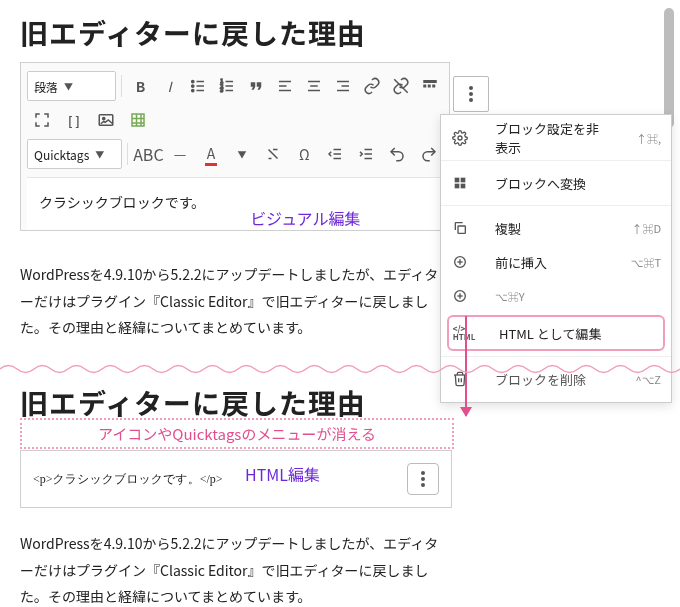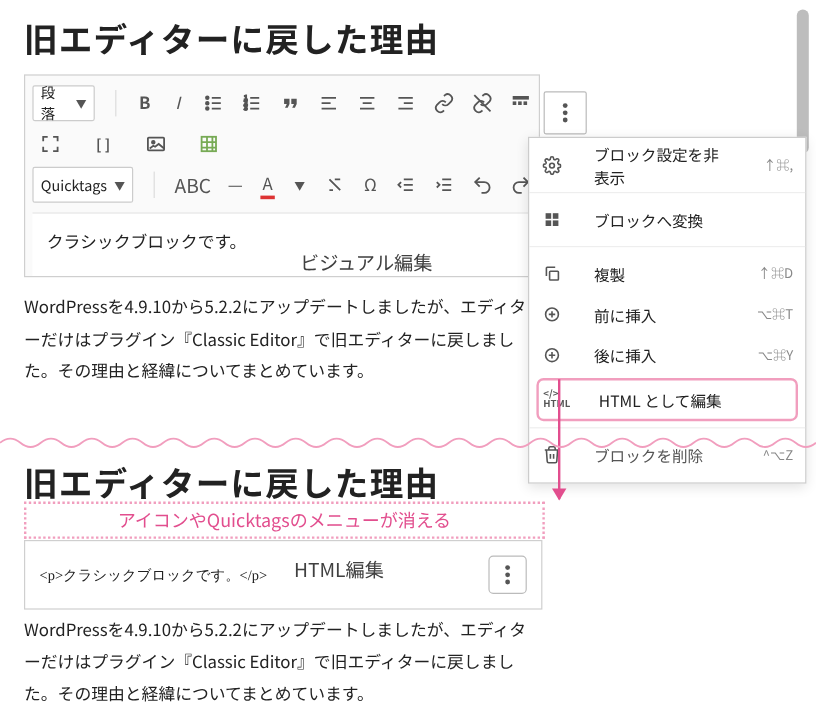--- a/index.html
+++ b/index.html
@@ -4,30 +4,30 @@
 <style>
   html,body{margin:0;padding:0;font-family:-apple-system,"Hiragino Sans","Hiragino Kaku Gothic ProN","Noto Sans JP",sans-serif;font-size:14px;color:#222;background:#fff}
   .canvas{position:relative;width:680px;height:607px;background:#fff;overflow:hidden}
   
   .scroll-track{position:absolute;right:6px;top:0;width:10px;height:100%;}
   .scroll-thumb{position:absolute;left:0;width:10px;background:#bdbdbd;border-radius:5px}
   
   .section{position:absolute;left:20px;width:430px}
   .h1{font-size:28px;font-weight:700;letter-spacing:1px;margin:0 0 10px}
   .editor-box{border:1px solid #cfcfcf;background:#fafafa;padding:6px 6px 0;position:relative}
-  .toolbar-row{display:flex;align-items:center;gap:14px;padding:2px 0}
+  .toolbar-row{display:flex;align-items:center;gap:2px;padding:2px 0}
   .dd{height:28px;border:1px solid #ccc;background:#fff;font-size:12px;display:inline-flex;align-items:center;padding:0 6px;gap:6px;border-radius:2px}
   .dd .car{font-size:9px;color:#555}
   .tb-btn{width:30px;height:30px;display:inline-flex;align-items:center;justify-content:center;color:#555;border-radius:2px}
   .tb-btn svg{width:18px;height:18px;display:block}
   .sep{width:1px;height:22px;background:#ddd;margin:0 3px}
   .content-area{background:#fff;border-top:1px solid #e5e5e5;margin-top:6px;padding:14px 12px 18px;position:relative}
   .para{font-size:14px}
-  .annot{color:#404040;font-size:16px;position:absolute;white-space:nowrap}
-  .body-text{font-size:14px;line-height:1.9;margin-top:12px}
+  .annot{color:#6d28d9;font-size:16px;position:absolute;white-space:nowrap}
+  .body-text{font-size:14px;line-height:1.9;margin-top:30px}
   
   .kebab{position:absolute;top:76px;left:453px;width:34px;height:34px;border:1px solid #bbb;background:#fff;display:flex;align-items:center;justify-content:center;border-radius:2px}
   .dots{width:4px;height:16px;display:flex;flex-direction:column;justify-content:space-between}
   .dots span{width:4px;height:4px;border-radius:50%;background:#555}
   
   .menu{position:absolute;top:114px;left:440px;width:230px;background:#fff;border:1px solid #ccc;box-shadow:0 3px 10px rgba(0,0,0,.12);padding:6px 0}
   .menu-item{display:flex;align-items:center;gap:26px;height:34px;padding:0 10px;color:#222;font-size:13px}
   .menu-item .mi-ico{width:18px;height:18px;display:flex;align-items:center;justify-content:center;color:#555;flex-shrink:0}
   .menu-item .mi-ico svg{width:16px;height:16px;display:block}
   .menu-item .mi-lab{flex:1}
@@ -282,21 +282,20 @@
     <span class="mi-sc">⌥⌘T</span>
   </div>
   <div class="menu-item">
     <span class="mi-ico">
           <svg viewBox="0 0 24 24" fill="none" stroke="currentColor" stroke-width="2">
             <circle cx="12" cy="12" r="8"></circle>
             <line x1="12" y1="8" x2="12" y2="16"></line>
             <line x1="8" y1="12" x2="16" y2="12"></line>
           </svg>
         </span>
-    <span class="mi-lab">後に挿入</span>
     <span class="mi-sc">⌥⌘Y</span>
   </div>
   <div class="menu-item hl">
     <span class="mi-ico">
           <b style="font-size:8px;line-height:1">&lt;/&gt;<br>HTML</b>
         </span>
     <span class="mi-lab">HTML として編集</span>
   </div>
   <div class="menu-div"></div>
   <div class="menu-item del">

